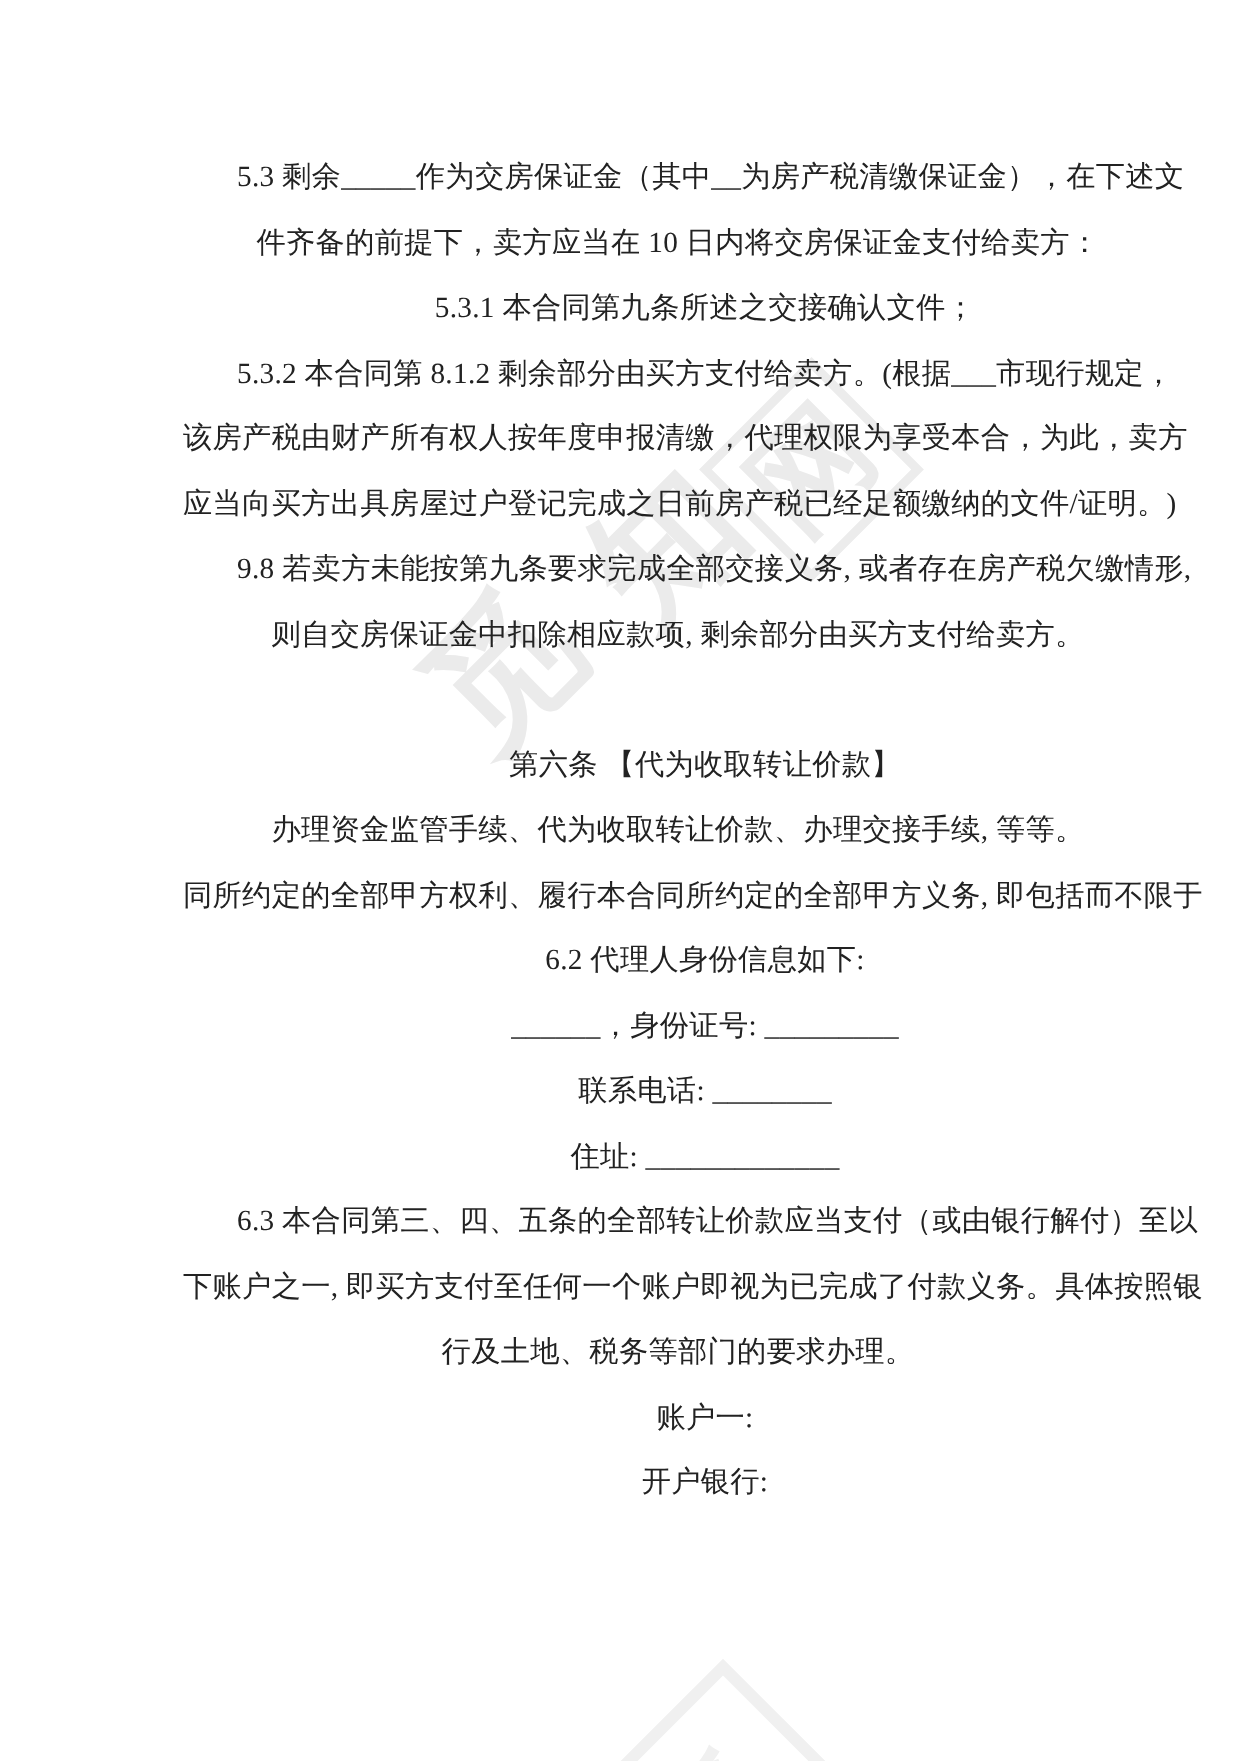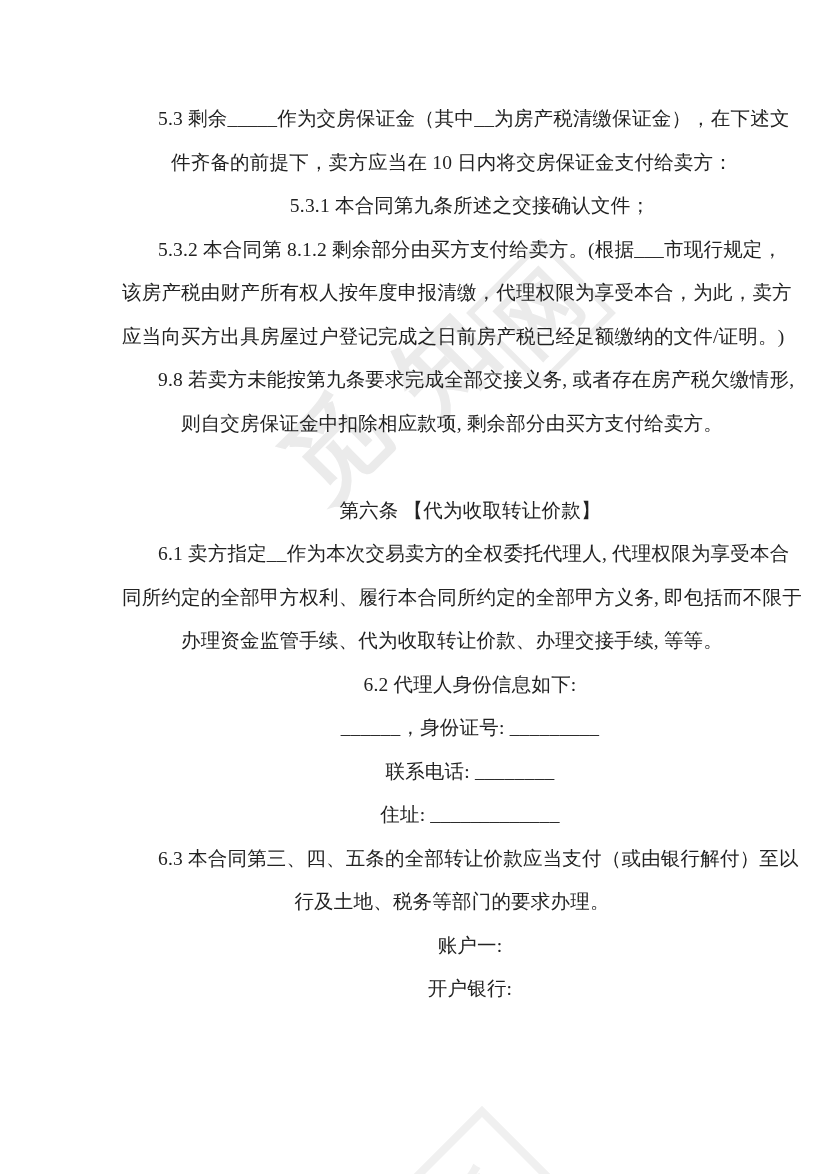--- a/index.html
+++ b/index.html
@@ -101,26 +101,26 @@
     <div class="line ind">5.3 剩余_____作为交房保证金（其中__为房产税清缴保证金），在下述文</div>
     <div class="line">件齐备的前提下，卖方应当在 10 日内将交房保证金支付给卖方：</div>
     <div class="line ind">5.3.1 本合同第九条所述之交接确认文件；</div>
     <div class="line ind">5.3.2 本合同第 8.1.2 剩余部分由买方支付给卖方。(根据___市现行规定，</div>
     <div class="line">该房产税由财产所有权人按年度申报清缴，代理权限为享受本合，为此，卖方</div>
     <div class="line">应当向买方出具房屋过户登记完成之日前房产税已经足额缴纳的文件/证明。)</div>
     <div class="line ind">9.8 若卖方未能按第九条要求完成全部交接义务, 或者存在房产税欠缴情形,</div>
     <div class="line">则自交房保证金中扣除相应款项, 剩余部分由买方支付给卖方。</div>
     <div class="line spacer"></div>
     <div class="line ind">第六条 【代为收取转让价款】</div>
-    <div class="line ind">6.1 卖方指定__作为本次交易卖方的全权委托代理人, 代理权限为享受本合</div>
+    <div class="line">办理资金监管手续、代为收取转让价款、办理交接手续, 等等。</div>
     <div class="line">同所约定的全部甲方权利、履行本合同所约定的全部甲方义务, 即包括而不限于</div>
-    <div class="line">办理资金监管手续、代为收取转让价款、办理交接手续, 等等。</div>
     <div class="line ind">6.2 代理人身份信息如下:</div>
     <div class="line ind">______，身份证号: _________</div>
     <div class="line ind">联系电话: ________</div>
     <div class="line ind">住址: _____________</div>
     <div class="line ind">6.3 本合同第三、四、五条的全部转让价款应当支付（或由银行解付）至以</div>
+    <div class="line">下账户之一, 即买方支付至任何一个账户即视为已完成了付款义务。具体按照银</div>
     <div class="line">行及土地、税务等部门的要求办理。</div>
     <div class="line ind">账户一:</div>
     <div class="line ind">开户银行:</div>
   </div>
 
 </div>
 
 </body></html>

